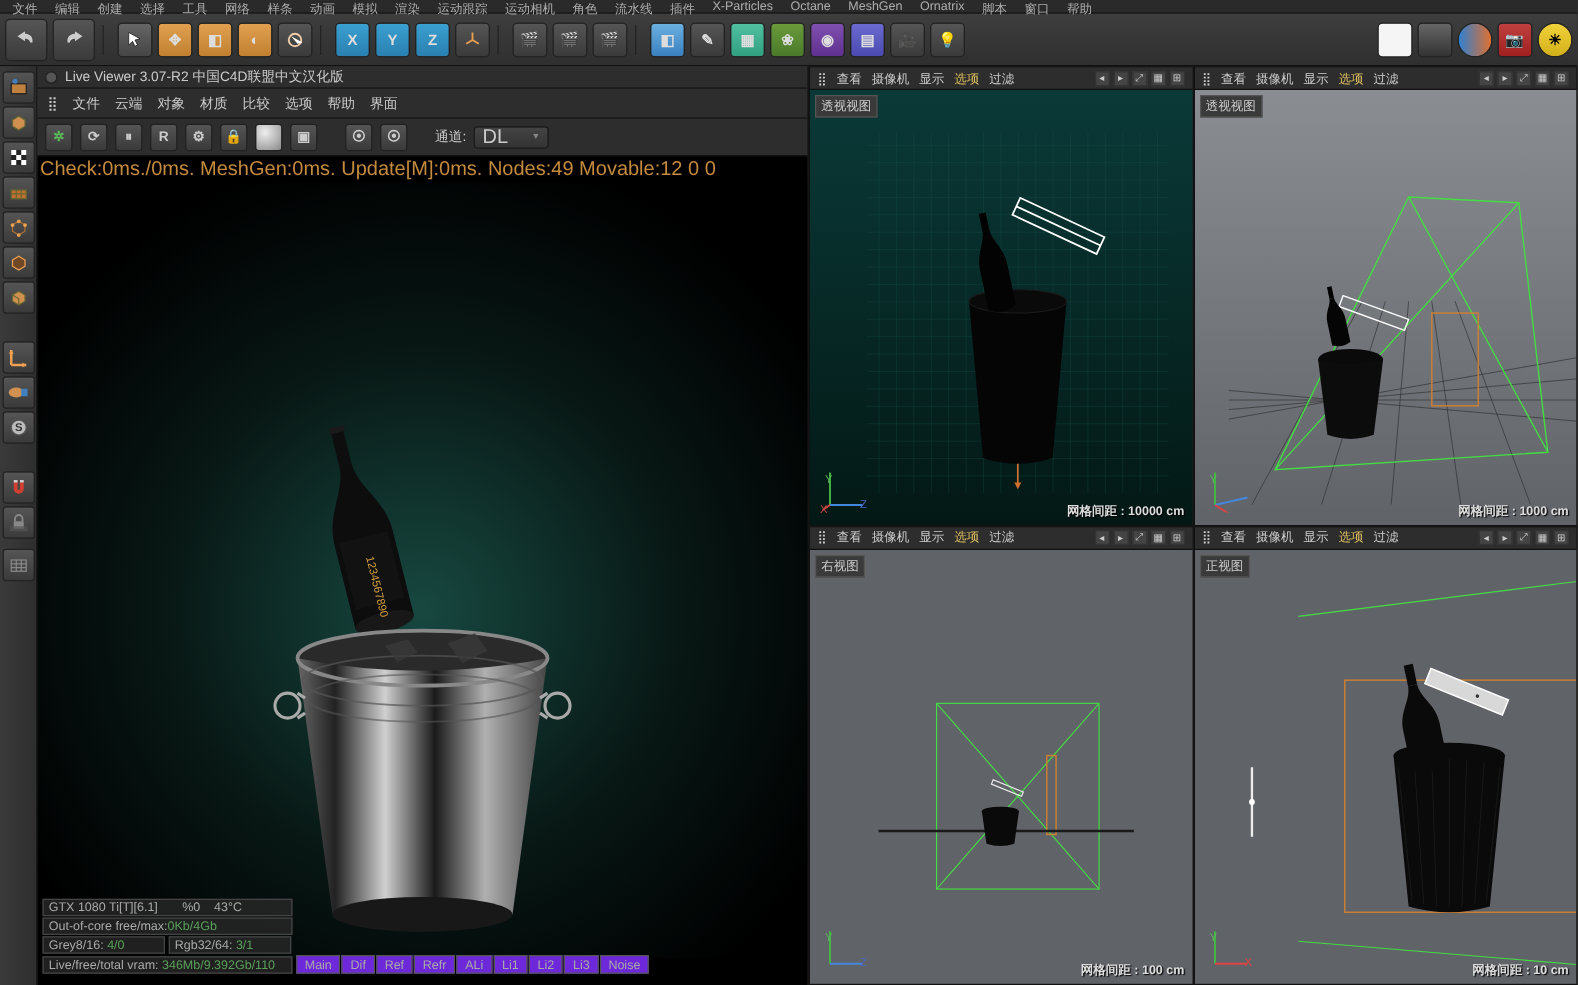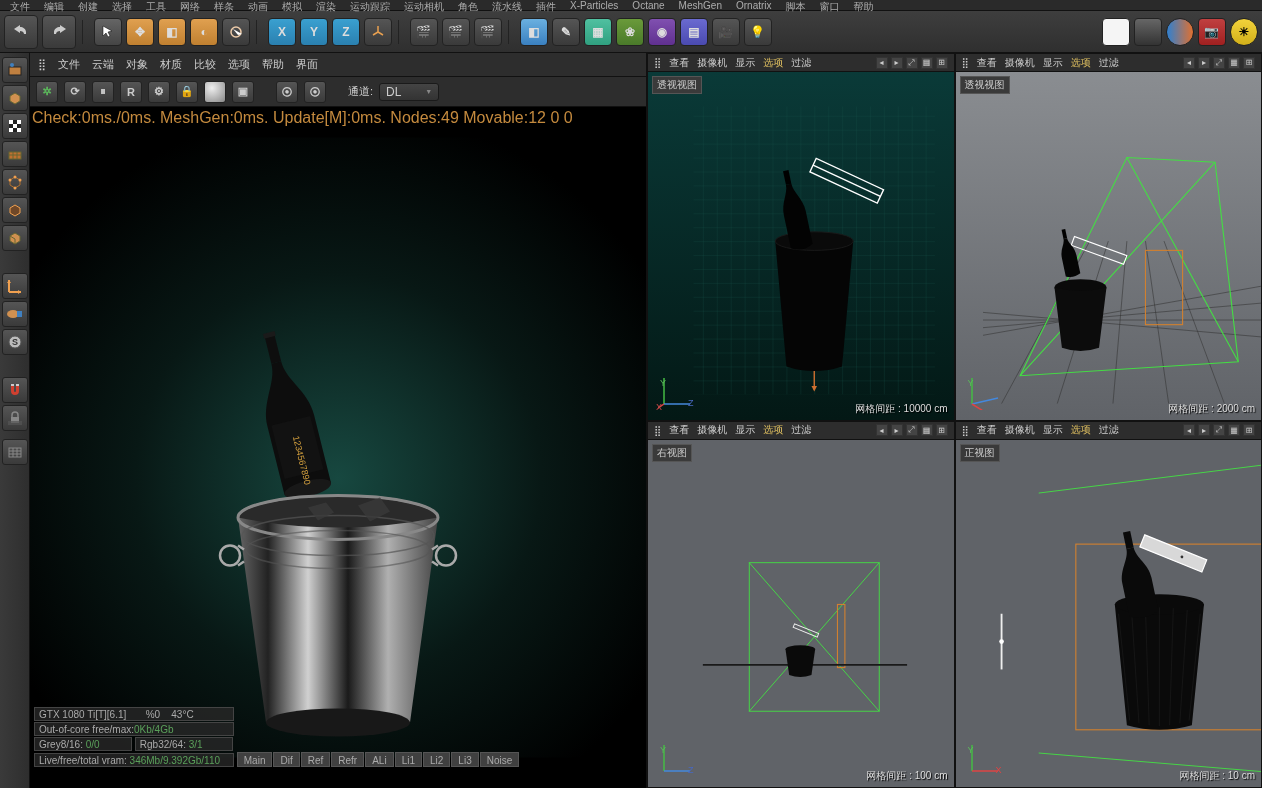--- a/index.html
+++ b/index.html
@@ -31,41 +31,41 @@
 
 
 .center { flex: 1; display: flex; flex-direction: column; background: #2b2b2b; min-width: 0; }
 .lv-title { height: 18px; background: #2d2d2d; border-bottom: 1px solid #111; display: flex; align-items: center; padding-left: 6px; gap: 6px; font-size: 11px; }
 .lv-title .dot { width: 10px; height: 10px; border-radius: 50%; background: #555; border: 1px solid #222; }
 .lv-menu { height: 24px; background: #2d2d2d; border-bottom: 1px solid #111; display: flex; align-items: center; gap: 12px; padding-left: 8px; font-size: 11px; }
 .lv-menu span { cursor: pointer; }
 .lv-ctrl { height: 30px; background: #2d2d2d; border-bottom: 1px solid #111; display: flex; align-items: center; gap: 6px; padding: 0 6px; }
 .lv-ctrl .cbtn { width: 22px; height: 22px; border-radius: 3px; background: linear-gradient(#555,#3a3a3a); border: 1px solid #222; cursor: pointer; display:flex; align-items:center; justify-content:center; font-size:11px; font-weight:bold; }
 .lv-ctrl .gear4 { color: #5bb85b; }
-.dd { height: 18px; min-width: 60px; background: linear-gradient(#444,#333); border: 1px solid #1a1a1a; border-radius: 3px; padding: 0 6px; display: flex; align-items: center; font-size: 12px; cursor: pointer; }
+.dd { height: 18px; min-width: 60px; background: linear-gradient(#444,#333); border: 1px solid #1a1a1a; border-radius: 3px; padding: 0 6px; display: flex; align-items: center; font-size: 16px; cursor: pointer; }
 .dd::after { content: "▼"; margin-left: auto; font-size: 7px; color: #888; }
 .lv-render { flex: 1; background: #000; position: relative; }
 .lv-render .status-line { position: absolute; top: 2px; left: 2px; font-size: 16px; color: #c48a3e; }
-.lv-render .stats { position: absolute; left: 4px; bottom: 20px; font-size: 10px; color: #aaa; line-height: 14px; }
+.lv-render .stats { position: absolute; left: 4px; bottom: 8px; font-size: 10px; color: #aaa; line-height: 14px; }
 .lv-render .stats .b { display: inline-block; min-width: 200px; border: 1px solid #444; background: rgba(40,40,40,0.8); padding: 0 4px; height: 14px; }
 .lv-render .stats .g { color: #5aa05a; }
 .lv-render .stats .tabs { margin-top: 2px; }
-.lv-render .stats .tabs .tab { display: inline-block; border: 1px solid #555; background: #404040; padding: 0 6px; height: 15px; line-height: 15px; margin-right: 1px; cursor: pointer; font-size: 10px; }
+.lv-render .stats .tabs .tab { display: inline-block; border: 1px solid #555; background: #6d28d9; padding: 0 6px; height: 15px; line-height: 15px; margin-right: 1px; cursor: pointer; font-size: 10px; }
 
 
 .right { width: 616px; background: #2b2b2b; border-left: 1px solid #111; display: grid; grid-template-columns: 1fr 1fr; grid-template-rows: 1fr 1fr; }
 .vp { border: 1px solid #111; display: flex; flex-direction: column; position: relative; min-width: 0; min-height: 0; }
 .vp-menu { height: 18px; background: #2d2d2d; border-bottom: 1px solid #111; display: flex; align-items: center; gap: 8px; padding: 0 6px; font-size: 10px; }
 .vp-menu .hl { color: #e0c060; }
 .vp-menu .mi { cursor: pointer; text-align: center; }
 .vp-menu .icons { margin-left: auto; display: flex; gap: 3px; }
 .vp-menu .icons span { width: 12px; height: 12px; border: 1px solid #333; background: #444; cursor: pointer; display:inline-flex; align-items:center; justify-content:center; font-size:8px; }
 .vp-canvas { flex: 1; position: relative; overflow: hidden; padding-left: 27px; }
 .vp-label { position: absolute; top: 4px; left: 4px; background: #3a3a3a; color: #ccc; padding: 1px 4px; font-size: 10px; border: 1px solid #555; }
-.vp-grid-txt { position: absolute; right: 6px; bottom: 4px; font-size: 10px; color: #ddd; text-shadow: 1px 1px 1px #000; }
+.vp-grid-txt { position: absolute; right: 6px; bottom: 4px; font-size: 10px; color: #ddd; text-shadow: 1px 1px 1px #000; font-weight: bold; }
 .axis { position: absolute; left: 10px; bottom: 10px; font-size: 9px; }
 .axis .y { position: absolute; bottom: 22px; left: 2px; color: #5bb85b; }
 .axis .x { position: absolute; bottom: 2px; left: 22px; color: #c04848; }
 .axis .z { position: absolute; bottom: 2px; left: 22px; color: #4868c0; }
 .axis svg { position: absolute; left: 0; bottom: 0; }
 
 svg { display: block; }
 </style>
 </head>
 <body>
@@ -240,20 +240,24 @@
           <rect x="2" y="4" width="12" height="9" fill="none" stroke="#888"></rect>
           <line x1="2" y1="7" x2="14" y2="7" stroke="#888"></line>
           <line x1="2" y1="10" x2="14" y2="10" stroke="#888"></line>
           <line x1="6" y1="4" x2="6" y2="13" stroke="#888"></line>
           <line x1="10" y1="4" x2="10" y2="13" stroke="#888"></line>
         </svg>
       </div>
   </div>
 
   <div class="center">
+    <div class="lv-title">
+      <span class="dot"></span>
+      <span>Live Viewer 3.07-R2 中国C4D联盟中文汉化版</span>
+    </div>
     <div class="lv-menu">
       <span>⣿</span>
     <span>文件</span>
         <span>云端</span>
         <span>对象</span>
         <span>材质</span>
         <span>比较</span>
         <span>选项</span>
         <span>帮助</span>
         <span>界面</span>
@@ -323,21 +327,21 @@
 
           <g fill="#3a3a3a" opacity="0.8">
             <path d="M20 -22 l22 -8 10 14 -20 10z"></path>
             <path d="M-30 -20 l18 -5 8 10 -16 8z"></path>
           </g>
         </g>
       </svg>
       <div class="stats">
         <div class="b"><span>GTX 1080 Ti[T][6.1]</span>&nbsp;&nbsp;&nbsp;&nbsp;&nbsp;&nbsp;&nbsp;<span>%0</span>&nbsp;&nbsp;&nbsp;&nbsp;<span>43°C</span></div><br>
         <div class="b"><span>Out-of-core free/max:</span><span class="g">0Kb/4Gb</span></div><br>
-        <div class="b" style="min-width:98px"><span>Grey8/16: </span><span class="g">0/0</span></div>
+        <div class="b" style="min-width:98px"><span>Grey8/16: </span><span class="g">4/0</span></div>
         <div class="b" style="min-width:98px"><span>Rgb32/64: </span><span class="g">3/1</span></div><br>
         <div class="b"><span>Live/free/total vram: </span><span class="g">346Mb/9.392Gb/110</span></div>
         <span class="tabs"><span class="tab">Main</span><span class="tab">Dif</span><span class="tab">Ref</span><span class="tab">Refr</span><span class="tab">ALi</span><span class="tab">Li1</span><span class="tab">Li2</span><span class="tab">Li3</span><span class="tab">Noise</span></span>
       </div>
     </div>
   </div>
 
   <div class="right">
 
     <div class="vp">
@@ -438,21 +442,21 @@
           </g>
         </svg>
         <div class="axis">
           <svg width="40" height="40">
               <line x1="6" y1="34" x2="6" y2="8" stroke="#4b4" stroke-width="1.5"></line>
               <line x1="6" y1="34" x2="32" y2="28" stroke="#48d" stroke-width="1.5"></line>
               <line x1="6" y1="34" x2="22" y2="44" stroke="#d44" stroke-width="1.5"></line>
             </svg>
           <span class="y">Y</span>
         </div>
-        <div class="vp-grid-txt">网格间距 : 2000 cm</div>
+        <div class="vp-grid-txt">网格间距 : 1000 cm</div>
       </div>
     </div>
 
     <div class="vp">
       <div class="vp-menu">
           <span>⣿</span>
           <span class="mi">查看</span>
           <span class="mi">摄像机</span>
           <span class="mi">显示</span>
           <span class="mi hl">选项</span>

